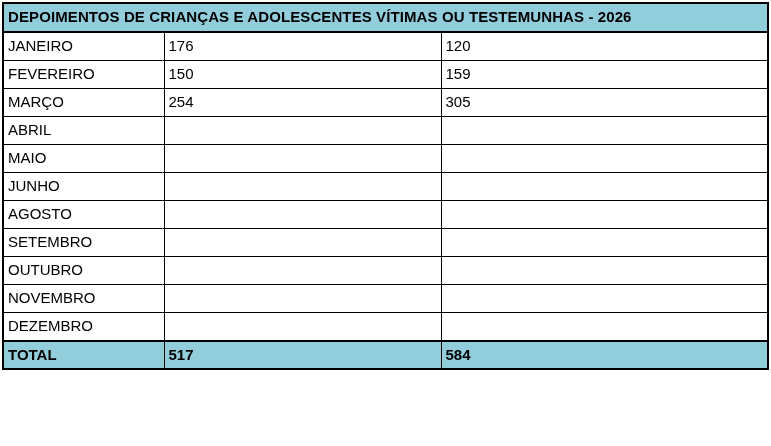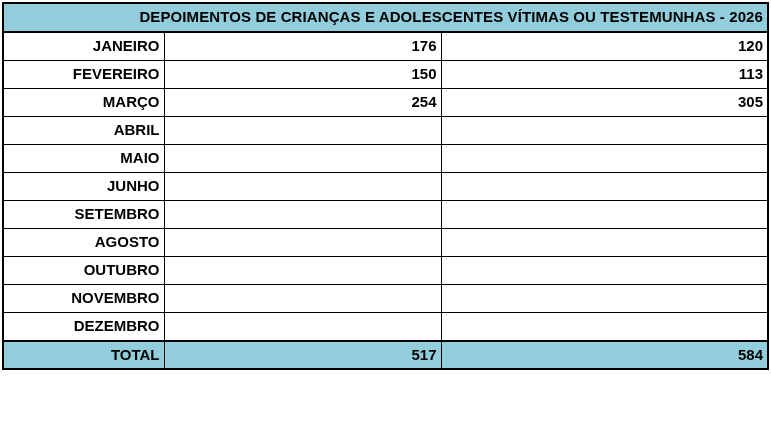--- a/index.html
+++ b/index.html
@@ -23,21 +23,21 @@
     left: 2px;
   }
   table.report {
     border-collapse: collapse;
     table-layout: fixed;
     width: 765px;
     border: 2px solid var(--border-color);
   }
   table.report td, table.report th {
     border: 1px solid var(--border-color);
-    text-align: right;
+    text-align: left;
     vertical-align: middle;
     padding: 0 4px;
     font-size: 15px;
     line-height: 1.25;
     background: var(--row-bg);
     overflow: hidden;
     white-space: nowrap;
   }
   tr.title-row td {
     background: var(--header-bg);
@@ -48,21 +48,21 @@
     letter-spacing: 0.1px;
   }
   tr.header-row th {
     background: var(--header-bg);
     font-weight: bold;
     height: 54px;
     white-space: normal;
   }
   tr.data-row td {
     height: 27px;
-    font-weight: bold;
+    font-weight: normal;
   }
   tr.total-row td {
     background: var(--header-bg);
     font-weight: bold;
     height: 26px;
     border-top: 2px solid var(--border-color);
   }
 </style>
 </head>
 <body>
@@ -81,21 +81,21 @@
     </thead>
     <tbody>
         <tr class="data-row">
           <td>JANEIRO</td>
           <td>176</td>
           <td>120</td>
         </tr>
         <tr class="data-row">
           <td>FEVEREIRO</td>
           <td>150</td>
-          <td>113</td>
+          <td>159</td>
         </tr>
         <tr class="data-row">
           <td>MARÇO</td>
           <td>254</td>
           <td>305</td>
         </tr>
         <tr class="data-row">
           <td>ABRIL</td>
           <td></td>
           <td></td>
@@ -104,26 +104,26 @@
           <td>MAIO</td>
           <td></td>
           <td></td>
         </tr>
         <tr class="data-row">
           <td>JUNHO</td>
           <td></td>
           <td></td>
         </tr>
         <tr class="data-row">
-          <td>SETEMBRO</td>
+          <td>AGOSTO</td>
           <td></td>
           <td></td>
         </tr>
         <tr class="data-row">
-          <td>AGOSTO</td>
+          <td>SETEMBRO</td>
           <td></td>
           <td></td>
         </tr>
         <tr class="data-row">
           <td>OUTUBRO</td>
           <td></td>
           <td></td>
         </tr>
         <tr class="data-row">
           <td>NOVEMBRO</td>

